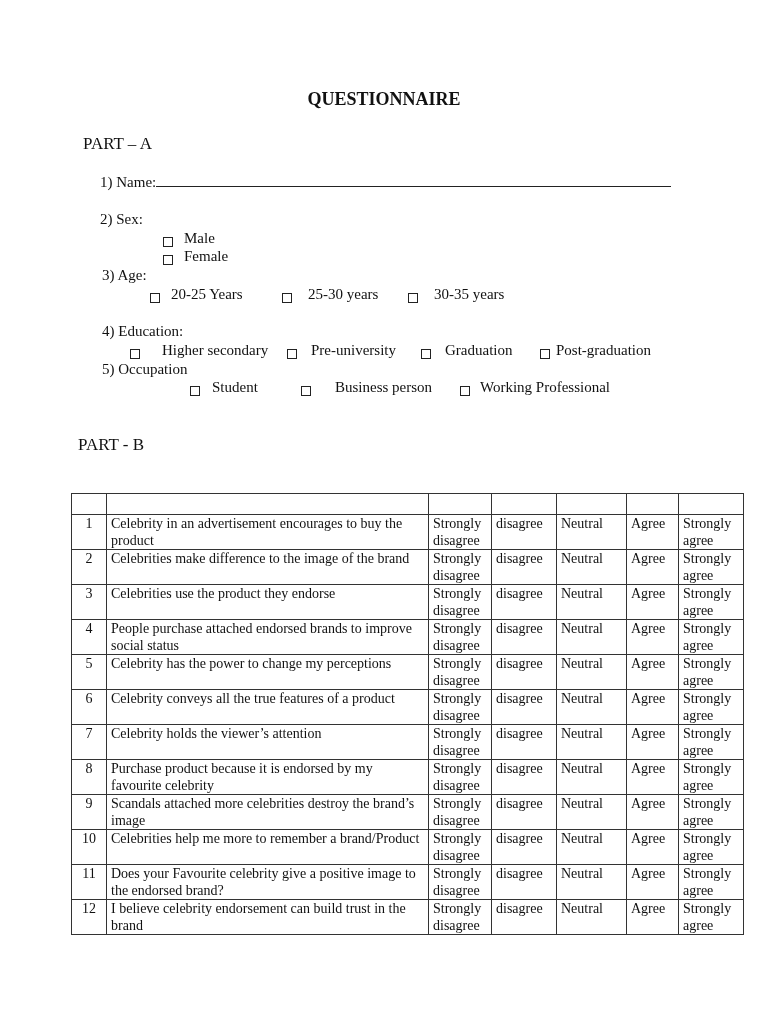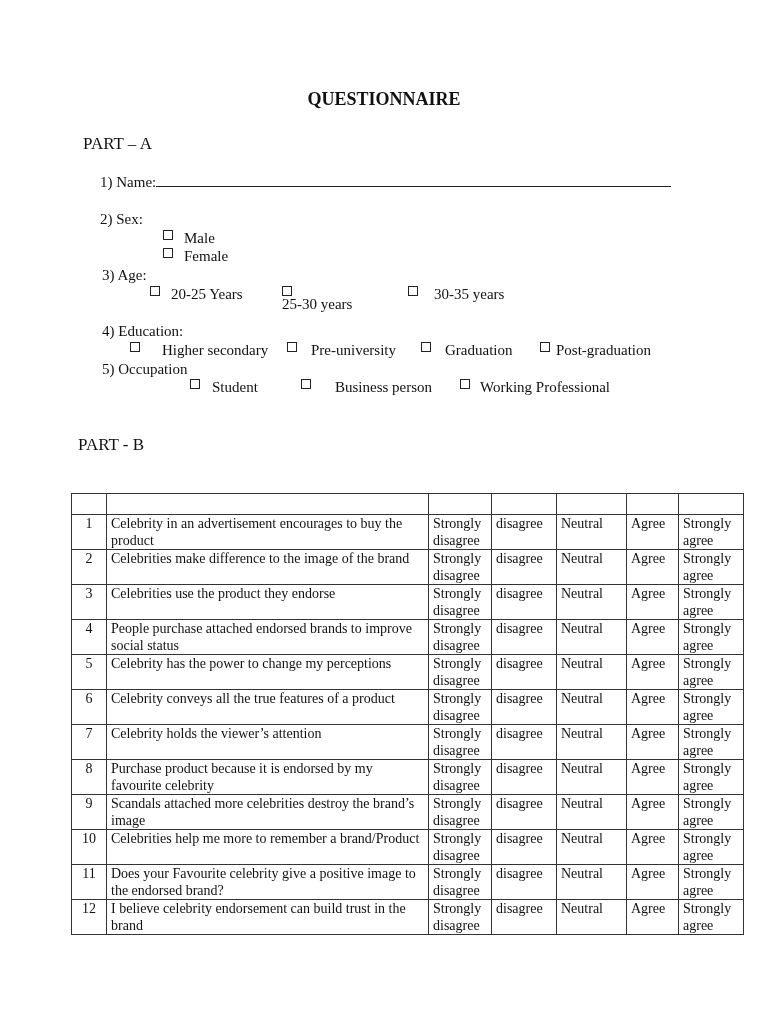--- a/index.html
+++ b/index.html
@@ -4,21 +4,21 @@
 <style>
   html, body { margin: 0; padding: 0; background: #ffffff; }
   body {
     width: 768px; height: 1024px; position: relative; overflow: hidden;
     font-family: "Liberation Serif", serif; color: #111;
   }
   .abs { position: absolute; white-space: nowrap; }
   .title { left: 0; width: 768px; top: 89px; text-align: center; font-weight: bold; font-size: 18px; }
   .part { font-size: 17px; }
   .q { font-size: 15px; }
-  .opt { font-size: 15px; display: inline-flex; align-items: flex-start; }
+  .opt { font-size: 15px; display: inline-flex; align-items: flex-end; }
   .cb {
     display: inline-block; width: 10px; height: 10px; border: 1px solid #222;
     box-sizing: border-box; margin-right: 11px; background: #fff;
   }
   .name-line { display: inline-block; border-bottom: 1px solid #222; width: 515px; height: 12px; vertical-align: baseline; }
   table.survey {
     position: absolute; left: 71px; top: 493px; border-collapse: collapse;
     font-size: 14px; line-height: 17px;
   }
   table.survey td {
@@ -53,21 +53,21 @@
 <div class="abs opt" style="left:163px; top:248px;">
   <span class="cb"></span>
     <span>Female</span>
 </div>
 
 <div class="abs q" style="left:102px; top:267px;">3) Age:</div>
 <div class="abs opt" style="left:150px; top:286px;">
   <span class="cb"></span>
     <span>20-25 Years</span>
 </div>
-<div class="abs opt" style="left:282px; top:286px;flex-direction:column;">
+<div class="abs opt" style="left:282px; top:286px;">
   <span class="cb" style="margin-right:16px;"></span>
     <span>25-30 years</span>
 </div>
 <div class="abs opt" style="left:408px; top:286px;">
   <span class="cb" style="margin-right:16px;"></span>
     <span>30-35 years</span>
 </div>
 
 <div class="abs q" style="left:102px; top:323px;">4) Education:</div>
 <div class="abs opt" style="left:130px; top:342px;gap:8px;">

